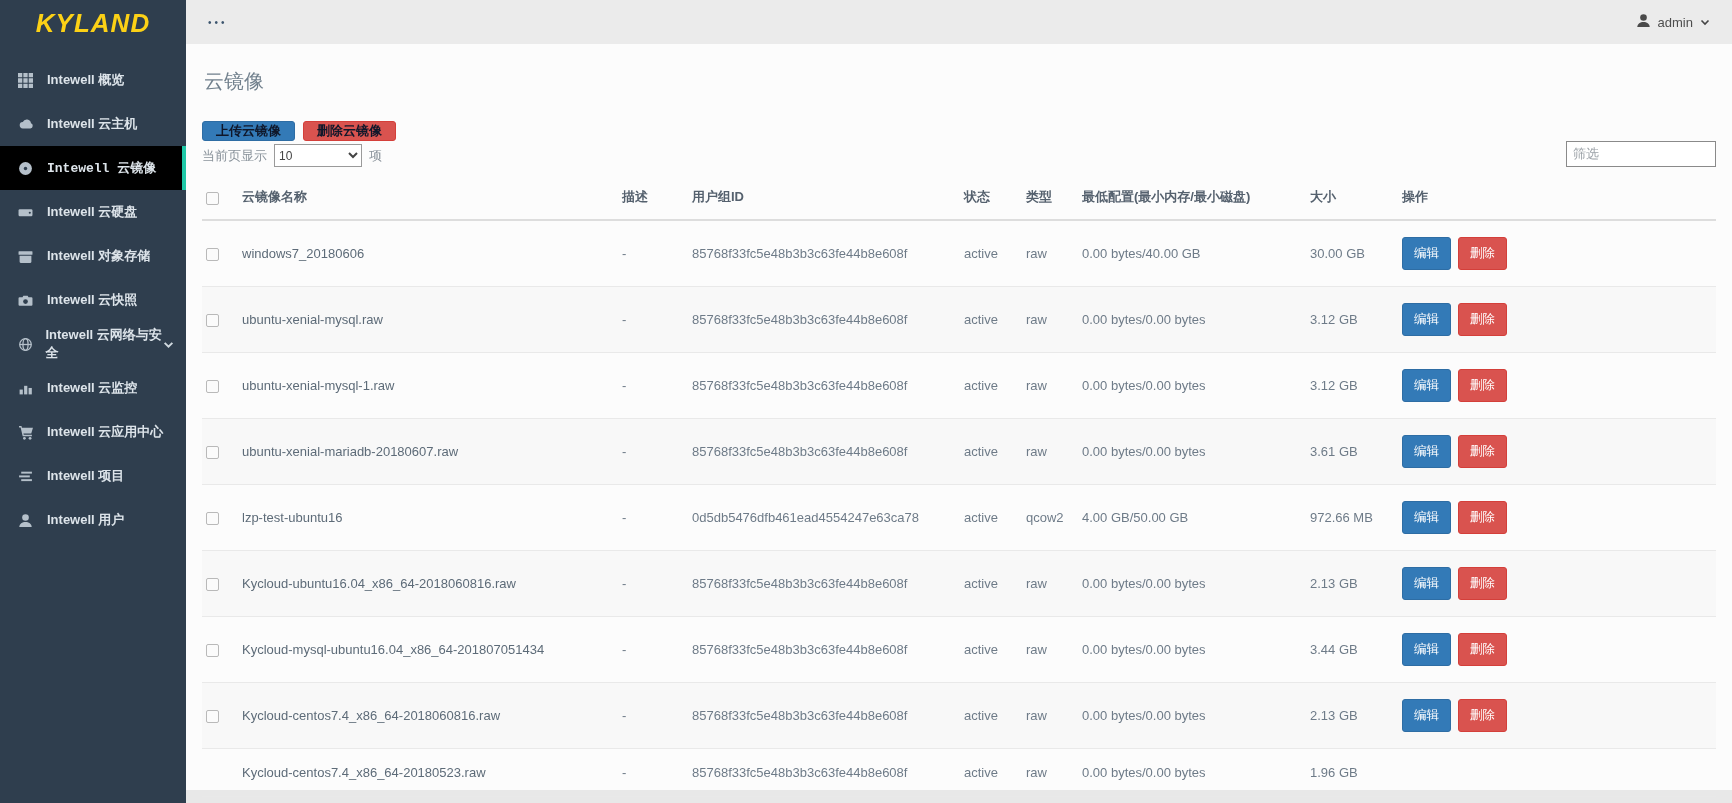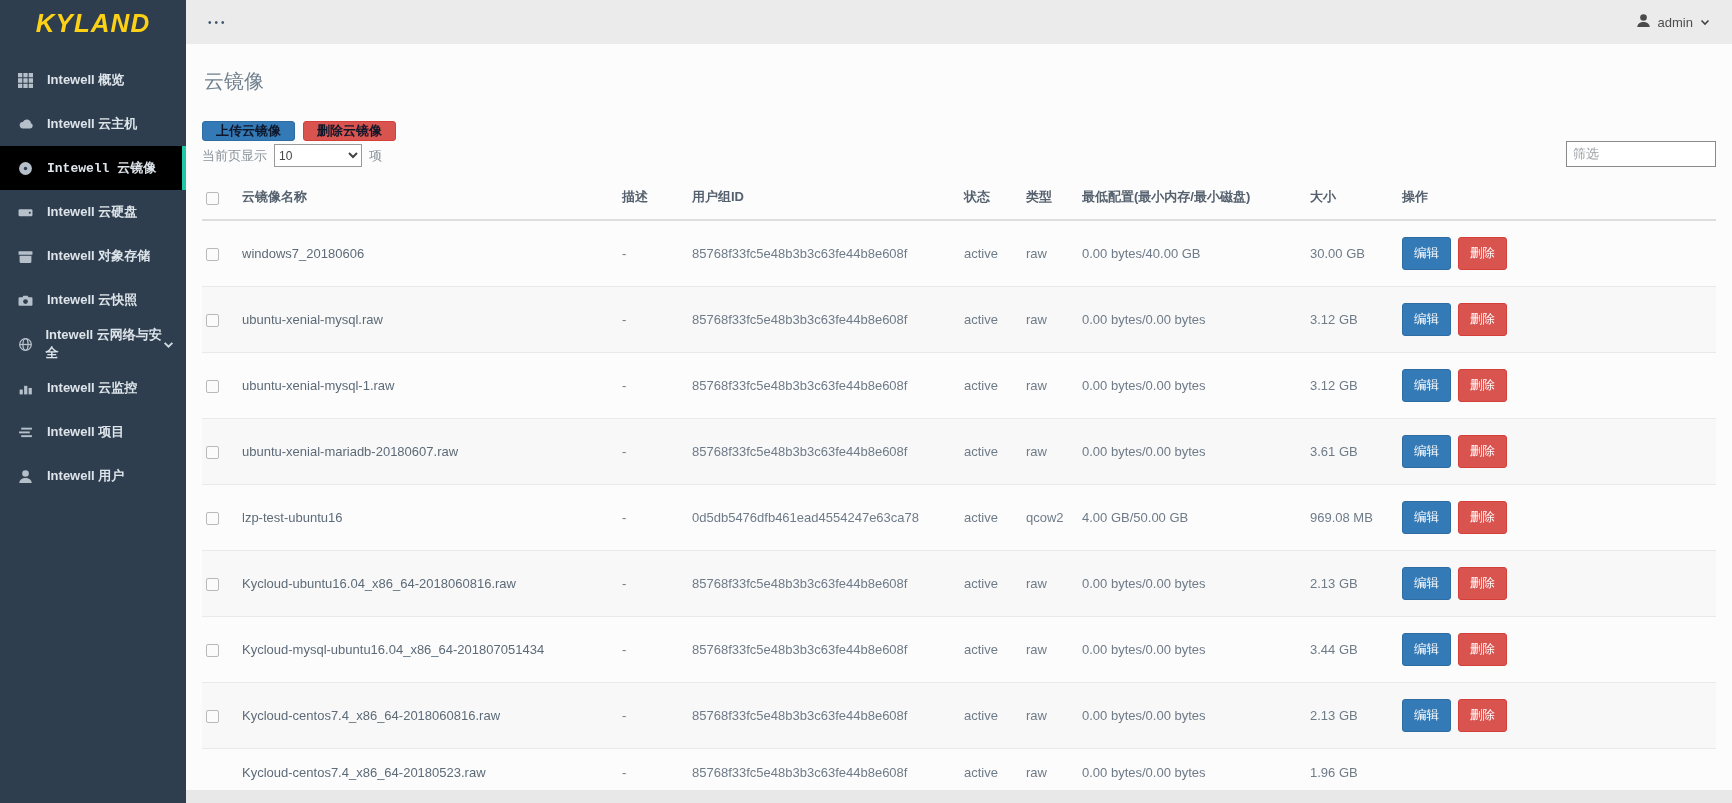--- a/index.html
+++ b/index.html
@@ -128,20 +128,30 @@
       </div>
       <div class="menu-item">
     <span class="ic">
           <svg width="15" height="15" viewBox="0 0 14 14" fill="currentColor">
             <rect x="1.5" y="8" width="3" height="4.5"></rect>
             <rect x="5.7" y="4.5" width="3" height="8"></rect>
             <rect x="9.9" y="6.5" width="3" height="6"></rect>
           </svg>
         </span>
     <span class="lbl">Intewell 云监控</span>
+  </div>
+      <div class="menu-item">
+    <span class="ic">
+          <svg width="16" height="15" viewBox="0 0 14 14" fill="currentColor">
+            <path d="M.5 1h2.3l.4 1.5h10.3l-1.6 5.5H4.6l.3 1.2h7.6v1.3H3.9L2 2.3H.5z"></path>
+            <circle cx="5.5" cy="12.4" r="1.3"></circle>
+            <circle cx="10.8" cy="12.4" r="1.3"></circle>
+          </svg>
+        </span>
+    <span class="lbl">Intewell 云应用中心</span>
   </div>
       <div class="menu-item">
     <span class="ic">
           <svg width="15" height="15" viewBox="0 0 14 14" fill="currentColor">
             <rect x="3" y="2.5" width="10" height="1.8"></rect>
             <rect x="1" y="6" width="10" height="1.8"></rect>
             <rect x="3" y="9.5" width="10" height="1.8"></rect>
           </svg>
         </span>
     <span class="lbl">Intewell 项目</span>
@@ -288,21 +298,21 @@
     </td>
   </tr>
         <tr>
     <td><span class="cb"></span></td>
     <td class="name-cell">lzp-test-ubuntu16</td>
     <td>-</td>
     <td>0d5db5476dfb461ead4554247e63ca78</td>
     <td>active</td>
     <td>qcow2</td>
     <td>4.00 GB/50.00 GB</td>
-    <td>969.08 MB</td>
+    <td>972.66 MB</td>
     <td>
       <div class="actions">
         <button class="btn-sm btn-primary">编辑</button>
         <button class="btn-sm btn-danger">删除</button>
       </div>
     </td>
   </tr>
         <tr>
     <td><span class="cb"></span></td>
     <td class="name-cell">Kycloud-ubuntu16.04_x86_64-2018060816.raw</td>

